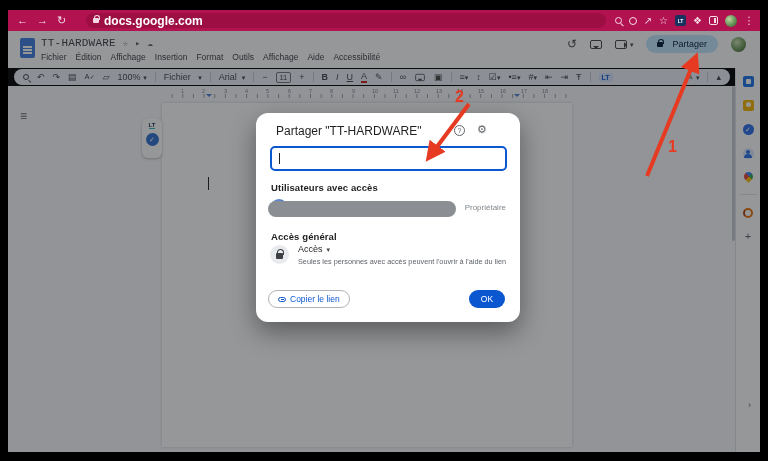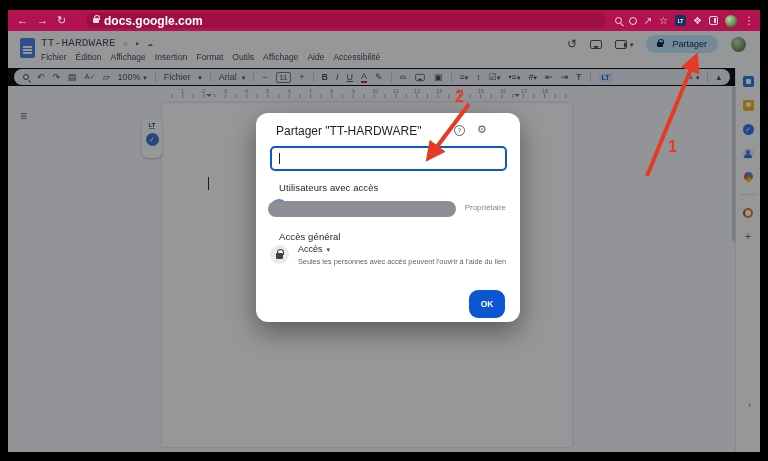--- a/index.html
+++ b/index.html
@@ -120,42 +120,42 @@
   #dialog { left:256px; top:113px; width:264px; height:209px; background:#fff; border-radius:12px;
         box-shadow:0 10px 26px rgba(0,0,0,.4); z-index:10; }
   #dlg-title { position:absolute; left:20px; top:11px; font-size:12px; color:#1f1f1f; }
   #dlg-help { position:absolute; left:198px; top:12px; width:11px; height:11px; border:1px solid #5f6368;
         border-radius:50%; color:#5f6368; font-size:7px; display:flex; align-items:center; justify-content:center; }
   #dlg-gear { position:absolute; left:221px; top:10px; color:#5f6368; font-size:11px; }
   #dlg-input { position:absolute; left:14px; top:33px; width:237px; height:25px; border:2px solid #0b57d0;
         border-radius:5px; display:flex; align-items:center; padding:0 7px; }
   #dlg-input .caret-bar { width:1px; height:11px; background:#1f1f1f; margin-right:1px; }
   #dlg-input .ph { font-size:8.5px; color:#5f6368; }
-  .dlg-h { position:absolute; left:15px; font-size:9.5px; font-weight:normal; color:#1f1f1f; letter-spacing:.1px;margin-left:8px; }
+  .dlg-h { position:absolute; left:15px; font-size:9.5px; font-weight:bold; color:#1f1f1f; letter-spacing:.1px; }
   #user-row { position:absolute; left:12px; top:85px; width:240px; height:22px; }
   #user-row .uav { position:absolute; left:2px; top:1px; width:18px; height:18px; border-radius:50%;
         background:radial-gradient(circle at 40% 35%, #7aa7e8, #3f6bbf 60%, #2b4b8c); }
   #user-row .redact { position:absolute; left:0px; top:3px; width:188px; height:16px; border-radius:8px;
         background:#8b8e92; }
   #user-row .owner { position:absolute; right:2px; top:5px; font-size:8px; color:#80868b; }
   #access-row { position:absolute; left:12px; top:131px; width:240px; height:26px; }
   #access-row .circ { position:absolute; left:2px; top:1px; width:19px; height:19px; border-radius:50%;
         background:#e8eaed; }
   .lock-dark { position:absolute; left:8px; top:9px; width:7px; height:6px; border-radius:1px; background:#3c4043; }
   .lock-dark::before { content:""; position:absolute; left:1px; top:-4px; width:5px; height:5px;
         border:1.2px solid #3c4043; border-bottom:none; border-radius:4px 4px 0 0; }
   #access-row .lvl { position:absolute; left:30px; top:0px; font-size:9px; color:#1f1f1f; }
   #access-row .lvl .car { font-size:7px; color:#444746; margin-left:4px; }
   #access-row .desc { position:absolute; left:30px; top:13px; font-size:7.3px; color:#5f6368; white-space:nowrap; }
   #copy-btn { position:absolute; left:12px; top:177px; height:18px; border:1px solid #b0b3b8; border-radius:9px;
         display:flex; align-items:center; gap:4px; padding:0 9px; color:#0b57d0; font-size:8.5px; }
   .chain { width:8px; height:5px; border:1.2px solid #0b57d0; border-radius:3px; position:relative; }
   .chain::after { content:""; position:absolute; left:2px; top:1px; width:2.5px; height:0.5px; background:#0b57d0; }
-  #ok-btn { position:absolute; left:213px; top:177px; width:36px; height:28px; background:#0b57d0;
-        border-radius:9px; color:#fff; font-size:8.5px; font-weight:bold; display:flex;
+  #ok-btn { position:absolute; left:213px; top:177px; width:36px; height:18px; background:#0b57d0;
+        border-radius:9px; color:#fff; font-size:8.5px; font-weight:normal; display:flex;
         align-items:center; justify-content:center; }
 
   
   #ann { left:0; top:0; width:768px; height:461px; z-index:20; pointer-events:none; }
 </style>
 </head>
 <body>
 
 <div id="stage">
 
@@ -317,20 +317,24 @@
       <span class="redact"></span>
       <span class="owner">Propriétaire</span>
     </div>
     <div class="dlg-h" style="top:118px;">Accès général</div>
     <div id="access-row">
       <span class="circ"></span>
       <span class="lock-dark"></span>
       <span class="lvl"><span>Accès</span><span class="car">▾</span></span>
       <span class="desc">Seules les personnes avec accès peuvent l'ouvrir à l'aide du lien</span>
     </div>
+    <div id="copy-btn">
+      <span class="chain"></span>
+      <span>Copier le lien</span>
+    </div>
     <div id="ok-btn">OK</div>
   </div>
 
   <svg id="ann" class="abs" viewBox="0 0 768 461">
     <defs>
       <marker id="arrowhead" markerWidth="5" markerHeight="5" refX="3.2" refY="2.5" orient="auto">
         <polygon points="0 0, 5 2.5, 0 5" fill="#e73a22"></polygon>
       </marker>
     </defs>
     <line x1="647" y1="176" x2="695" y2="59" stroke="#e73a22" stroke-width="4" marker-end="url(#arrowhead)"></line>

